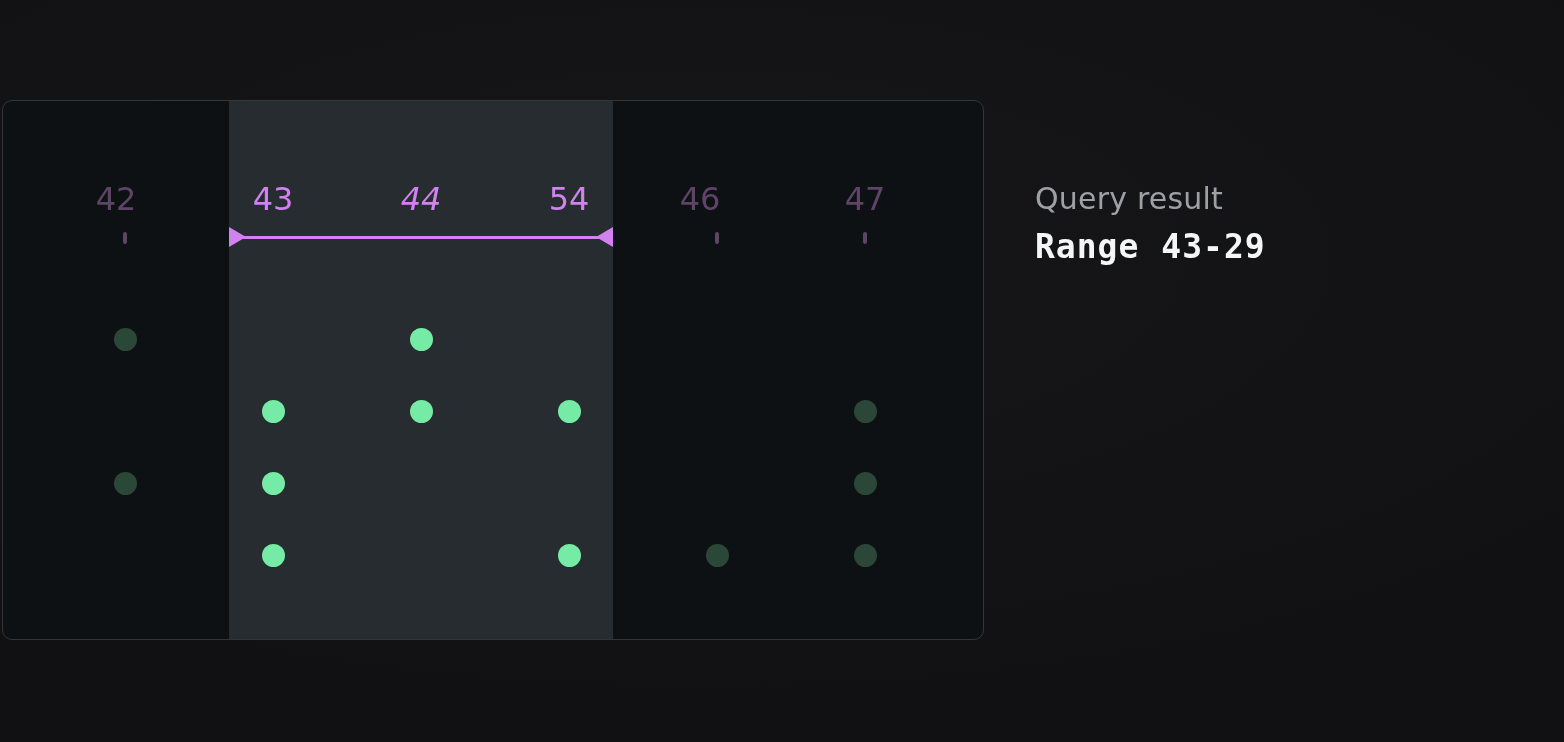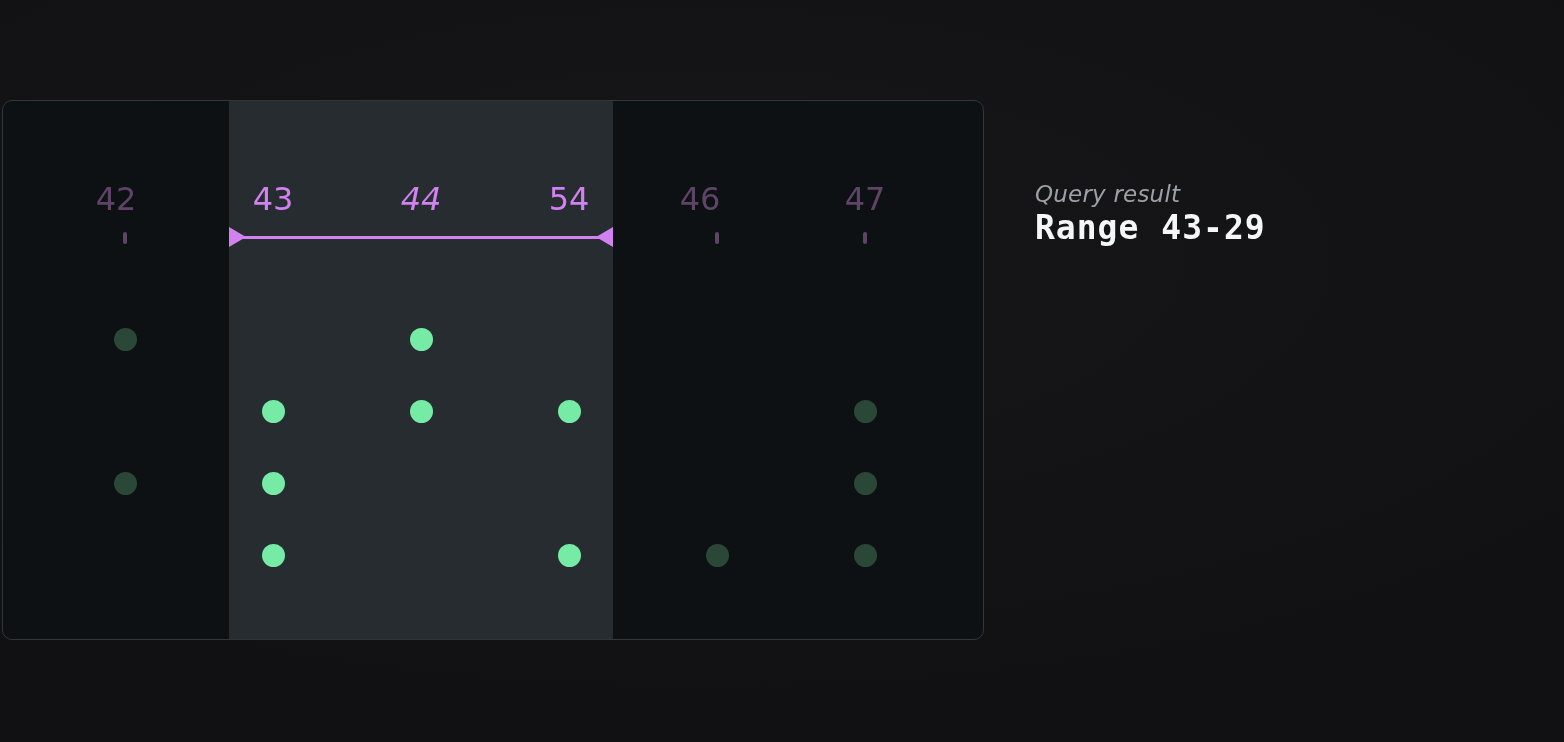--- a/index.html
+++ b/index.html
@@ -68,26 +68,25 @@
   .dot{
     position:absolute;width:23px;height:23px;margin-left:-11.5px;margin-top:-11.5px;
     border-radius:50%;
   }
   .dot.bright{background:var(--dot-bright);}
   .dot.dim{background:var(--dot-dim);}
   .result{
     position:absolute;left:1035px;top:181px;
   }
   .result-heading{
-    font-size:23px;color:var(--text-gray);
+    font-size:30px;color:var(--text-gray);
     letter-spacing:.2px;
-    font-style:italic;
   }
   .result-value{
-    margin-top:1px;
+    margin-top:11px;
     font-family:"DejaVu Sans Mono", monospace;
     font-weight:bold;font-size:33px;color:var(--text-white);
     display:flex;align-items:baseline;gap:22px;
     letter-spacing:1px;
   }
 </style>
 </head>
 <body>
 
 <div class="stage">

